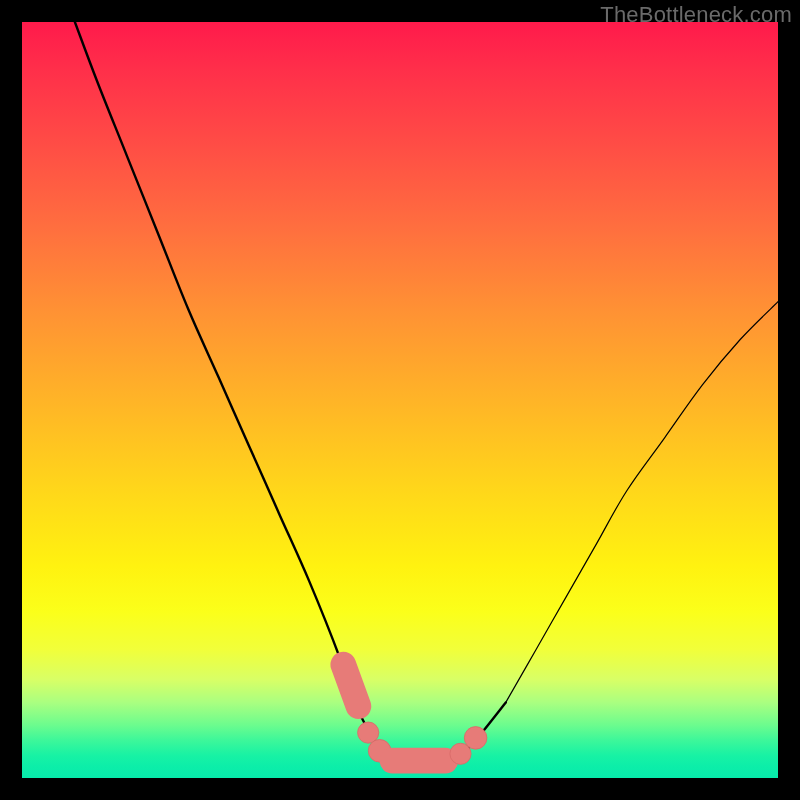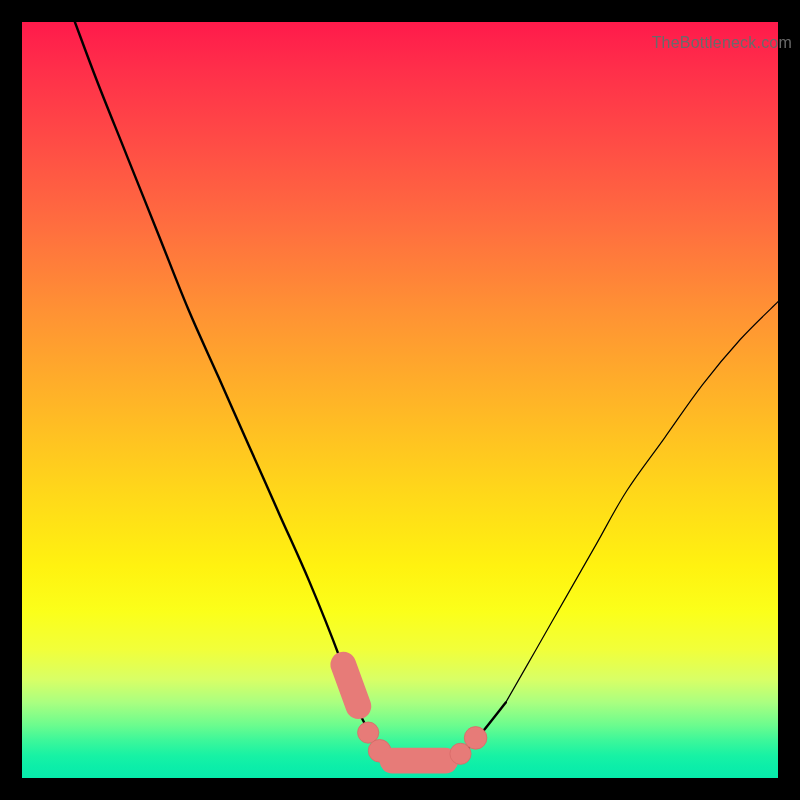--- a/index.html
+++ b/index.html
@@ -46,25 +46,24 @@
       #18f2a4 97%,
       #0ceea9 98.5%,
       #07eaab 100%
     );
   }
   .watermark {
     position: absolute;
     top: 2px;
     right: 8px;
     color: #6a6a6a;
-    font-size: 16px;
+    font-size: 22px;
     font-weight: 500;
     letter-spacing: 0.2px;
     user-select: none;
-    margin-top: 32px;
   }
   svg.curve {
     position: absolute;
     inset: 0;
     width: 100%;
     height: 100%;
   }
 </style>
 </head>
 <body>

